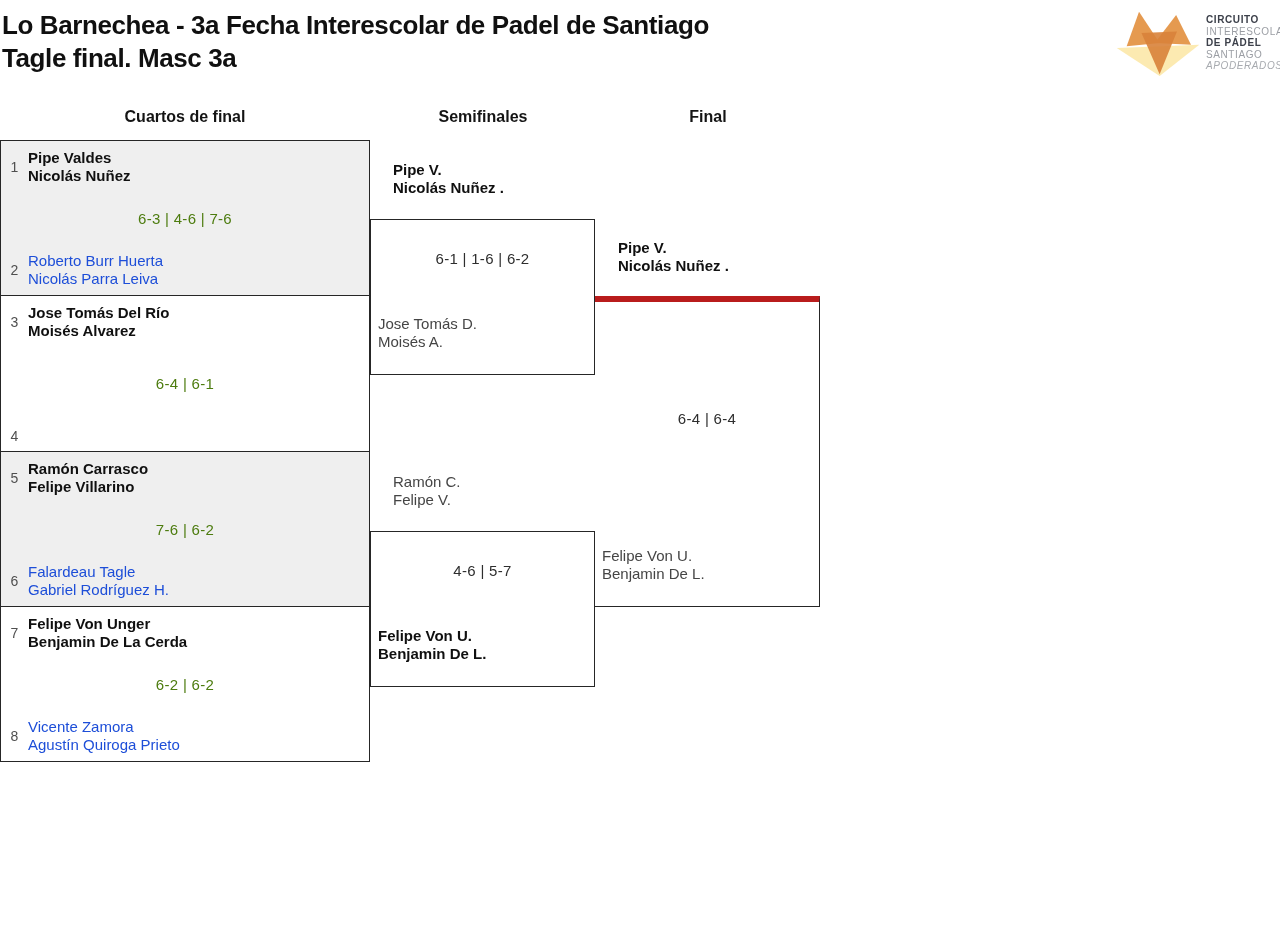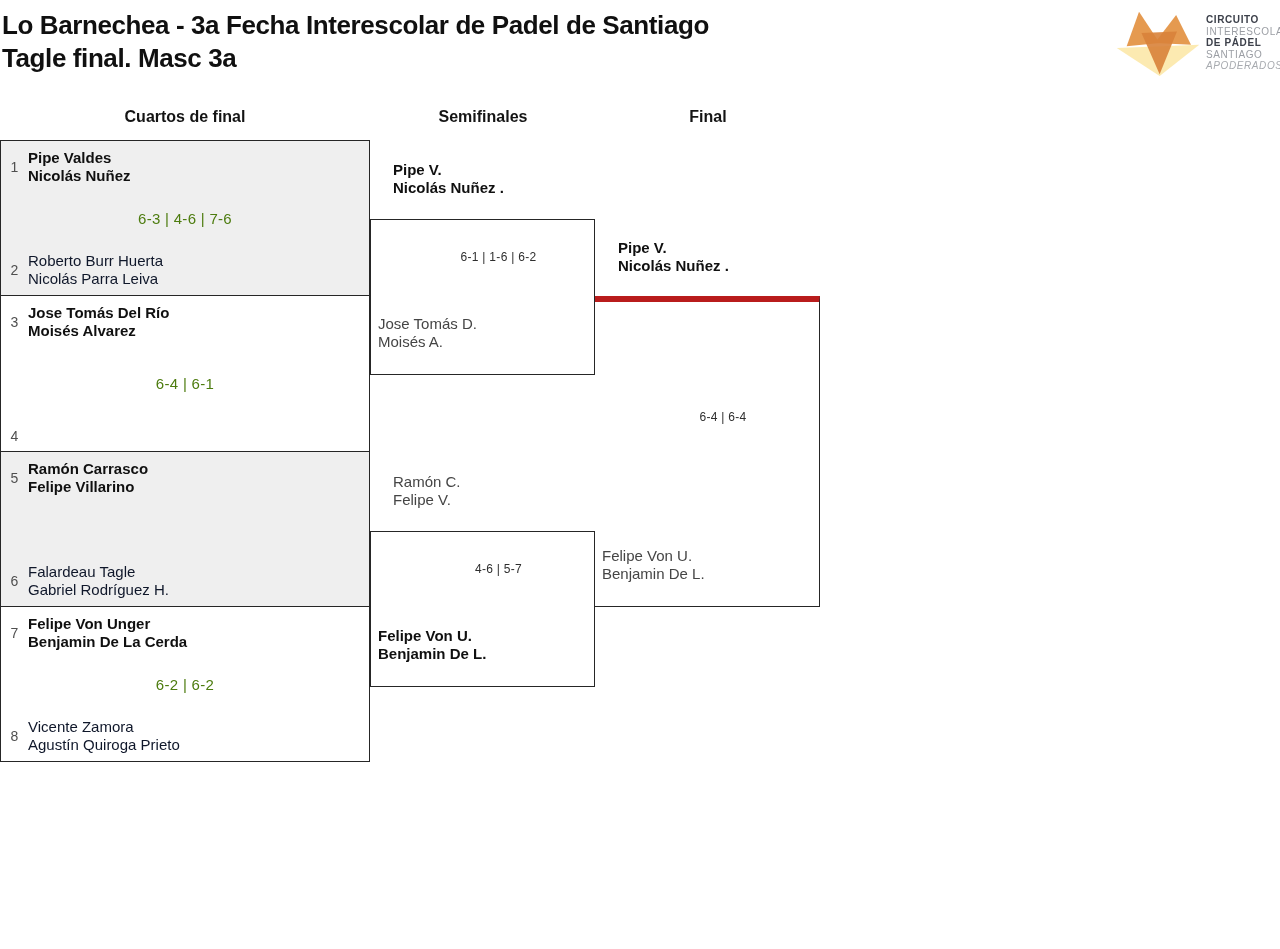--- a/index.html
+++ b/index.html
@@ -31,41 +31,41 @@
   
   .qf-col { position:absolute; left:0; top:140px; width:370px; height:622px;
             border:1px solid #262626; display:flex; flex-direction:column; background:#ffffff; }
   .qf-block { flex:1; display:flex; flex-direction:column; justify-content:space-between;
               padding:8px 0 7px 0; }
   .qf-block + .qf-block { border-top:1px solid #262626; }
   .qf-block.shaded { background:#efefef; }
 
   .team { display:flex; align-items:center; }
   .seed { width:27px; flex:0 0 27px; text-align:center; font-size:14px; color:#4f4f4f; }
-  .names { font-size:15px; line-height:18px; color:#0f172a; }
+  .names { font-size:15px; line-height:18px; color:#1d4ed8; }
   .names span { display:block; white-space:nowrap; }
   .team.winner .names { font-weight:700; color:#101010; }
 
   .score { text-align:center; font-size:15px; color:#4d7c0f; letter-spacing:0.3px; }
 
   
   .match-box { position:absolute; background:transparent; }
   .sf-box { left:370px; width:225px; height:156px; border:1px solid #262626; }
   .sf1 { top:219px; }
   .sf2 { top:531px;padding-left:12px; }
   .final-box { left:595px; top:296px; width:225px; height:311px;
                border-top:6px solid #b91c1c; border-right:1px solid #262626;
                border-bottom:1px solid #262626; }
 
   .float-label { position:absolute; font-size:15px; line-height:18px; color:#454545; white-space:nowrap;margin-left:16px; }
   .float-label span { display:block; }
   .float-label.winner { font-weight:700; color:#101010; }
 
-  .box-score { position:absolute; left:16px; width:100%; text-align:center;
-               font-size:12px; color:#2e2e2e; letter-spacing:0.3px; }
+  .box-score { position:absolute; left:0; width:100%; text-align:center;
+               font-size:15px; color:#2e2e2e; letter-spacing:0.3px; }
   .sf-box .box-score { top:30px; }
   .final-box .box-score { top:108px; }
 
   .box-label { position:absolute; left:7px; bottom:23px; font-size:15px; line-height:18px;
                color:#454545; white-space:nowrap; }
   .box-label span { display:block; }
   .box-label.winner { font-weight:700; color:#101010; }
 </style>
 </head>
 <body>
@@ -130,20 +130,21 @@
     </div>
 
     <div class="qf-block shaded">
       <div class="team winner">
         <div class="seed">5</div>
         <div class="names">
           <span>Ramón Carrasco</span>
           <span>Felipe Villarino</span>
         </div>
       </div>
+      <div class="score">7-6 | 6-2</div>
       <div class="team">
         <div class="seed">6</div>
         <div class="names">
           <span>Falardeau Tagle</span>
           <span>Gabriel Rodríguez H.</span>
         </div>
       </div>
     </div>
 
     <div class="qf-block">

